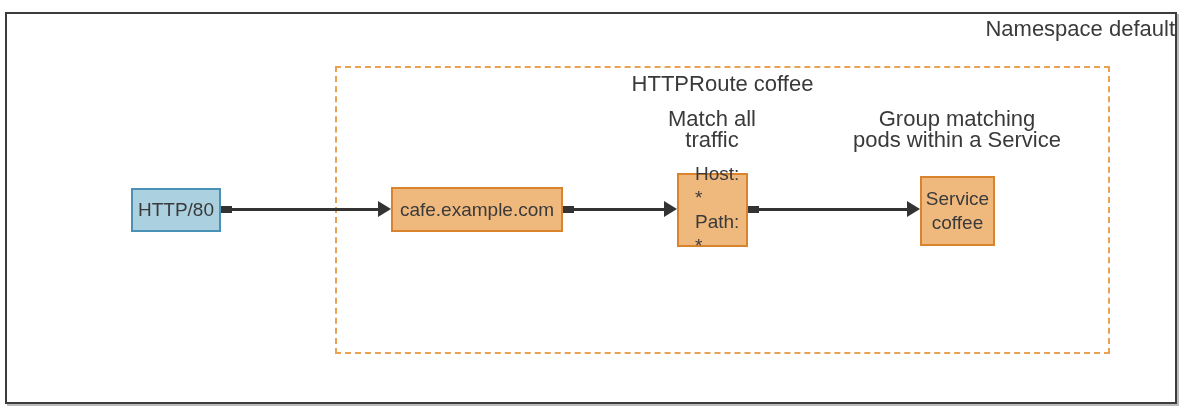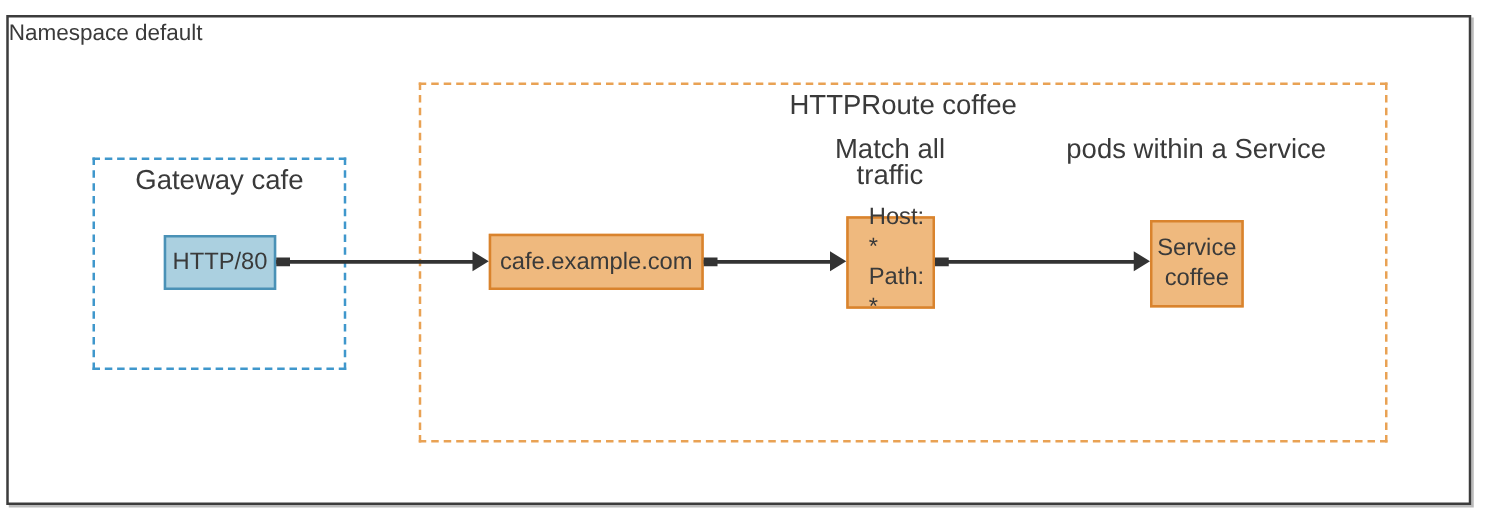--- a/index.html
+++ b/index.html
@@ -7,22 +7,22 @@
     --orange-fill:#efb97e; --orange-border:#d9832d; --orange-dashed:#e9a254;
     --arrow:#333333; --text:#3a3a3a; --outer-border:#3c3c3c;
   }
   *{margin:0;padding:0;box-sizing:border-box;}
   html,body{width:1188px;height:420px;background:#ffffff;overflow:hidden;}
   body{font-family:"Liberation Sans","DejaVu Sans",sans-serif;color:var(--text);}
   .canvas{position:relative;width:1188px;height:420px;}
 
   .outer-box{position:absolute;left:5px;top:12px;width:1172px;height:392px;
     border:2px solid var(--outer-border);background:#fff;box-shadow:2px 2px 0 #bbbbbb;}
-  .outer-title{position:absolute;left:0;top:2px;width:100%;text-align:left;
-    font-size:18px;color:var(--text);}
+  .outer-title{position:absolute;left:0;top:2px;width:100%;text-align:right;
+    font-size:22px;color:var(--text);}
 
   .group{position:absolute;background:transparent;}
   .group-title{position:absolute;left:0;top:3px;width:100%;text-align:center;
     font-size:22px;color:var(--text);}
   .group-gateway{left:74px;top:126px;width:203px;height:170px;
     border:2px dashed var(--blue-dashed);}
   .group-httproute{left:335px;top:66px;width:775px;height:288px;
     border:2px dashed var(--orange-dashed);}
 
   .node{position:absolute;display:flex;align-items:center;justify-content:center;
@@ -55,34 +55,32 @@
 </style>
 </head>
 <body>
 
 <div class="canvas">
 
   <div class="outer-box">
     <div class="outer-title">Namespace default</div>
   </div>
 
-  <div class="group group-gateway">
-    <div class="group-title">Gateway cafe</div>
-  </div>
 
   <div class="group group-httproute">
     <div class="group-title">HTTPRoute coffee</div>
   </div>
 
   <div class="annotation annotation-match">
     <span class="node-line">Match all</span>
     <span class="node-line">traffic</span>
   </div>
 
   <div class="annotation annotation-service">
+    <span class="node-line">Group matching</span>
     <span class="node-line">pods within a Service</span>
   </div>
 
   <div class="node node-blue node-listener">
     <span>HTTP/80</span>
   </div>
 
   <div class="node node-orange node-hostname">
     <span>cafe.example.com</span>
   </div>

